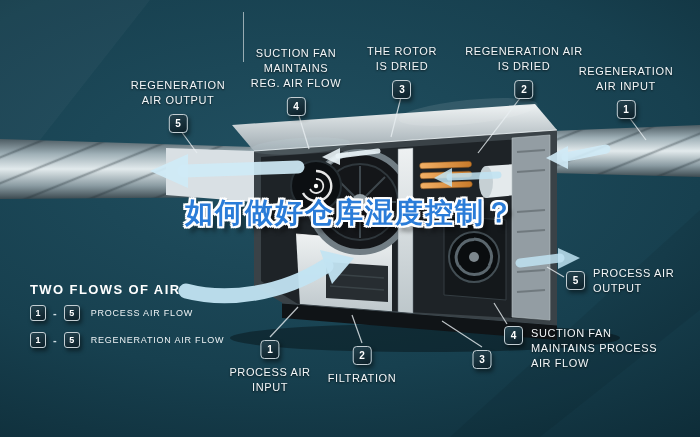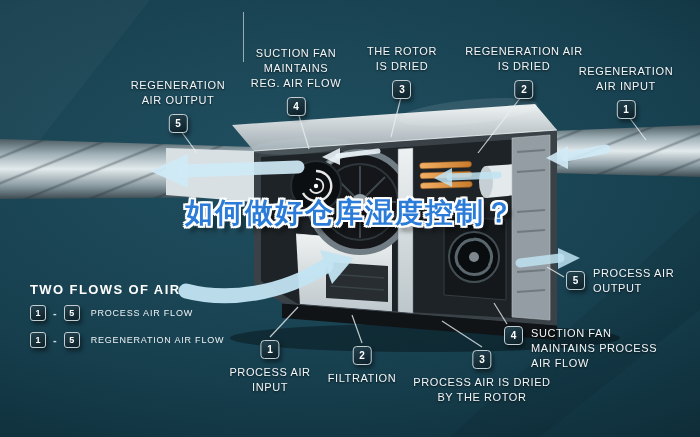--- a/index.html
+++ b/index.html
@@ -228,22 +228,20 @@
     <div class="badge">1</div>
     <div class="lbl">PROCESS AIR
 INPUT</div>
   </div>
   <div class="callout" style="left:362px;top:346px">
     <div class="badge">2</div>
     <div class="lbl">FILTRATION</div>
   </div>
   <div class="callout" style="left:482px;top:350px">
     <div class="badge">3</div>
-    <div class="lbl">PROCESS AIR IS DRIED
-BY THE ROTOR</div>
   </div>
   <div class="callout row top-align" style="left:504px;top:326px">
     <div class="badge">4</div>
     <div class="lbl">SUCTION FAN
 MAINTAINS PROCESS
 AIR FLOW</div>
   </div>
   <div class="callout row" style="left:566px;top:266px">
     <div class="badge">5</div>
     <div class="lbl">PROCESS AIR

